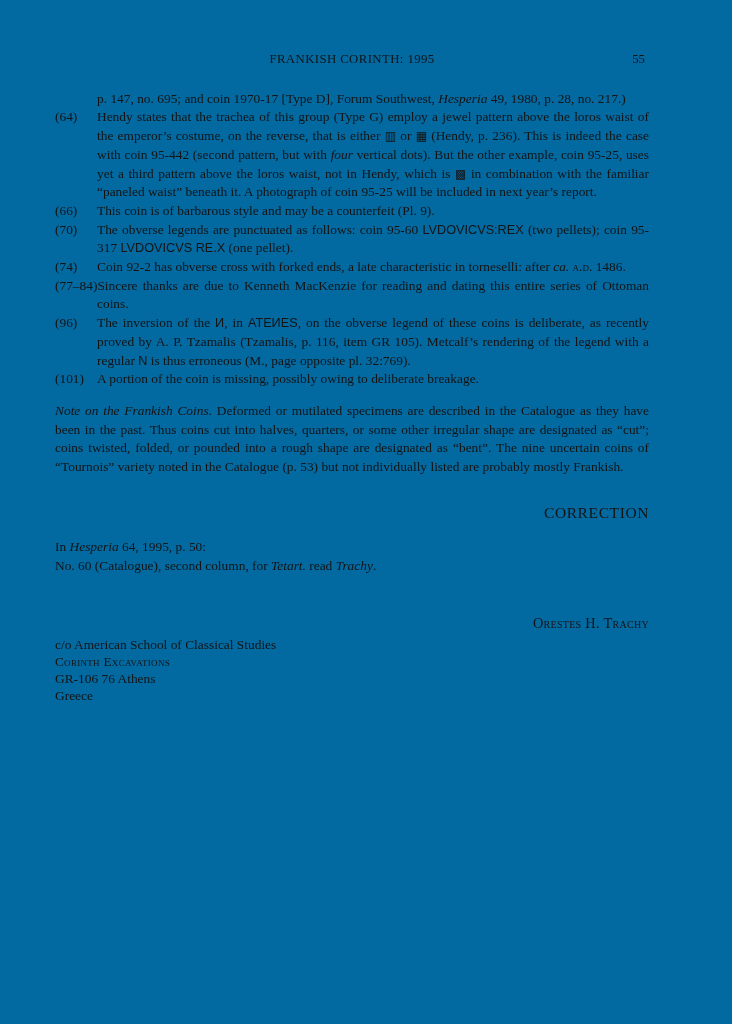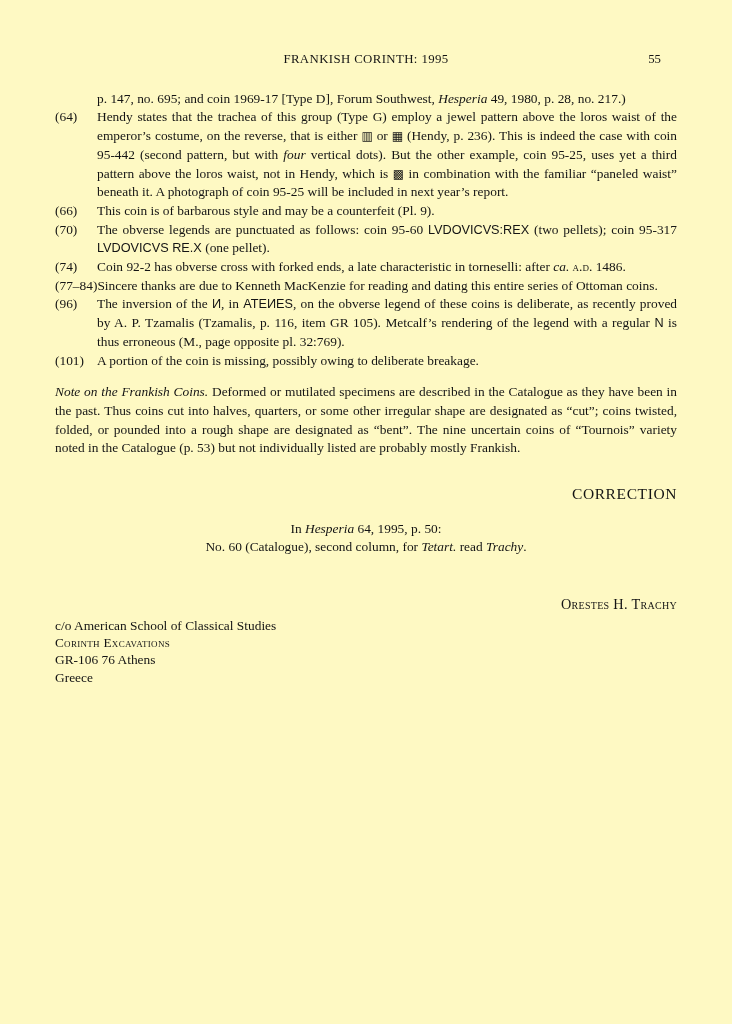--- a/index.html
+++ b/index.html
@@ -13,33 +13,33 @@
     overflow: hidden;
     font-family: "Liberation Serif", "DejaVu Serif", serif;
     font-size: 13.4px;
     line-height: 18.7px;
     color: #141414;
   }
   .page {
     box-sizing: border-box;
     width: 732px;
     height: 1024px;
-    padding: 50px 55px 0 55px;
-    background: #fef9c3;
+    padding: 50px 83px 0 55px;
+    background: #0369a1;
   }
   .running-head {
     position: relative;
     text-align: center;
     font-size: 12.8px;
     letter-spacing: 0.4px;
     margin-bottom: 21px;
   }
   .running-head .page-number {
     position: absolute;
-    right: 16px;
+    right: 4px;
     top: 0;
     letter-spacing: 0;
   }
   .note {
     margin: 0;
     text-align: justify;
     padding-left: 42px;
     text-indent: -42px;
   }
   .note-label {
@@ -63,21 +63,21 @@
   }
   .correction-heading {
     margin: 27px 0 16px 0;
     text-align: right;
     font-size: 15.5px;
     font-weight: normal;
     letter-spacing: 0.6px;
   }
   .correction-line {
     margin: 0;
-    text-align: center;
+    text-align: left;
   }
   .signature {
     margin: 38px 0 0 0;
     text-align: right;
     font-variant: small-caps;
     font-size: 14.3px;
     letter-spacing: 0.3px;
   }
   .address {
     margin: 3px 0 0 0;
@@ -95,21 +95,21 @@
 
 <div class="page">
 
   <div class="running-head">
     <span>FRANKISH CORINTH: 1995</span>
     <span class="page-number">55</span>
   </div>
 
   <div>
 
-    <p class="note"><span class="note-label"></span><span class="note-text"><span>p. 147, no. 695; and coin 1969-17 [Type D], Forum Southwest, </span><span class="seg-i">Hesperia</span><span> 49, 1980, p. 28, no. 217.)</span></span></p>
+    <p class="note"><span class="note-label"></span><span class="note-text"><span>p. 147, no. 695; and coin 1970-17 [Type D], Forum Southwest, </span><span class="seg-i">Hesperia</span><span> 49, 1980, p. 28, no. 217.)</span></span></p>
 
     <p class="note"><span class="note-label">(64)</span><span class="note-text"><span>Hendy states that the trachea of this group (Type G) employ a jewel pattern above the loros waist of the emperor’s costume, on the reverse, that is either </span><span class="seg-glyph">▥</span><span> or </span><span class="seg-glyph">▦</span><span> (Hendy, p. 236). This is indeed the case with coin 95-442 (second pattern, but with </span><span class="seg-i">four</span><span> vertical dots). But the other example, coin 95-25, uses yet a third pattern above the loros waist, not in Hendy, which is </span><span class="seg-glyph">▩</span><span> in combination with the familiar “paneled waist” beneath it. A photograph of coin 95-25 will be included in next year’s report.</span></span></p>
 
     <p class="note"><span class="note-label">(66)</span><span class="note-text"><span>This coin is of barbarous style and may be a counterfeit (Pl. 9).</span></span></p>
 
     <p class="note"><span class="note-label">(70)</span><span class="note-text"><span>The obverse legends are punctuated as follows: coin 95-60 </span><span class="seg-sans">LVDOVICVS:REX</span><span> (two pellets); coin 95-317 </span><span class="seg-sans">LVDOVICVS RE.X</span><span> (one pellet).</span></span></p>
 
     <p class="note"><span class="note-label">(74)</span><span class="note-text"><span>Coin 92-2 has obverse cross with forked ends, a late characteristic in torneselli: after </span><span class="seg-i">ca.</span><span> </span><span class="seg-sc">a.d.</span><span> 1486.</span></span></p>
 
     <p class="note"><span class="note-label">(77–84)</span><span class="note-text"><span>Sincere thanks are due to Kenneth MacKenzie for reading and dating this entire series of Ottoman coins.</span></span></p>

